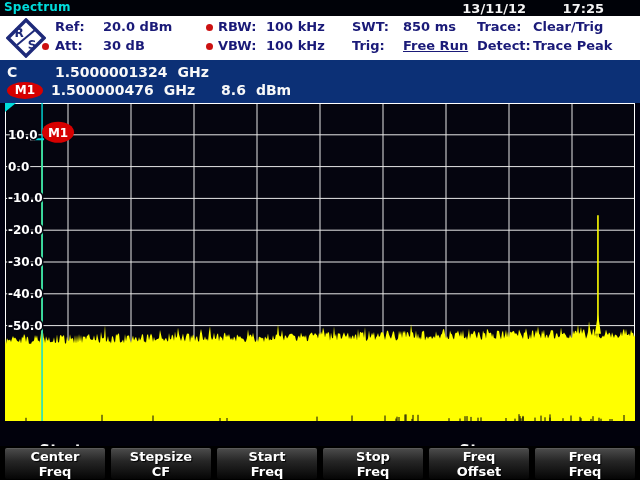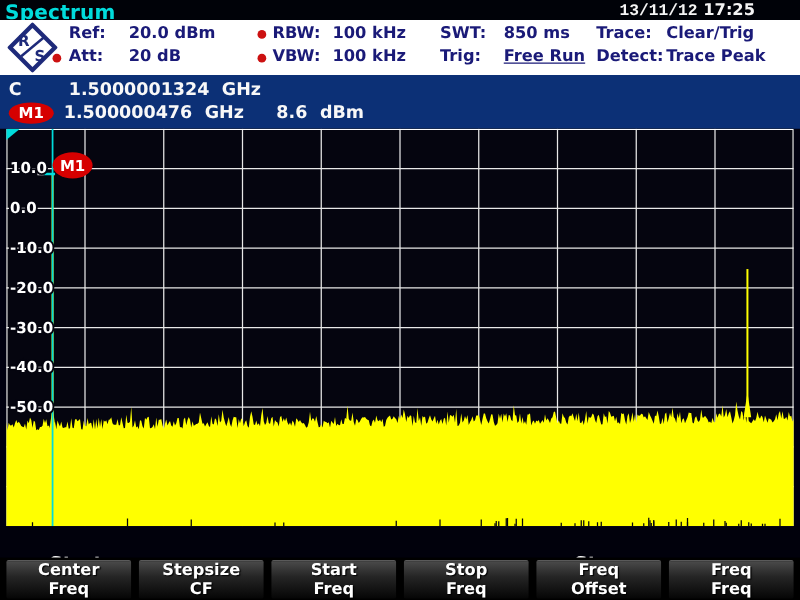--- a/index.html
+++ b/index.html
@@ -5,24 +5,24 @@
   * { margin:0; padding:0; box-sizing:border-box; }
   html,body { background:#222; }
   .screen {
     position:relative; width:640px; height:480px; overflow:hidden;
     background:#000010;
     font-family:"DejaVu Sans","Liberation Sans",sans-serif;
     font-weight:bold;
   }
   
   .titlebar { position:absolute; left:0; top:0; width:640px; height:16px; background:#000208; }
-  .titlebar .title { position:absolute; left:4px; top:0px; font-size:16px; color:#00dcdc; letter-spacing:0.2px; }
+  .titlebar .title { position:absolute; left:4px; top:0px; font-size:12px; color:#00dcdc; letter-spacing:0.2px; }
   .titlebar .clock { position:absolute; right:36px; top:1px; font-size:13px; color:#f4f4f4; }
-  .titlebar .clock span { margin-left:0; }
-  .titlebar .clock span:first-child { margin-left:12px;font-family:Liberation Mono, monospace; }
+  .titlebar .clock span { margin-left:32px; }
+  .titlebar .clock span:first-child { margin-left:12px; }
   
   .settings { position:absolute; left:0; top:16px; width:640px; height:44px; background:#ffffff; color:#1a1a78; font-size:13px; }
   .settings .cell { position:absolute; height:16px; line-height:16px; white-space:pre; }
   .row1 { top:3px; } .row2 { top:22px; }
   .bullet { position:absolute; width:7px; height:7px; border-radius:50%; background:#cc1111; }
   .logo { position:absolute; left:6px; top:2px; }
   
   .markerband { position:absolute; left:0; top:60px; width:640px; height:43px; background:#0c3076; color:#f8f8f8; font-size:14px; }
   .mrow { position:absolute; left:7px; display:flex; align-items:center; height:18px; white-space:pre; }
   .mrow.c  { top:3px; }
@@ -70,21 +70,21 @@
       <text x="26" y="31" font-size="12" font-weight="bold" fill="#1e2a7a" font-family="DejaVu Sans, sans-serif" text-anchor="middle">S</text>
     </svg>
 
     <span class="bullet" style="left:42px; top:27px;"></span>
     <span class="bullet" style="left:206px; top:8px;"></span>
     <span class="bullet" style="left:206px; top:27px;"></span>
 
     <span class="cell row1" style="left:55px;">Ref:</span>
     <span class="cell row1" style="left:103px;">20.0 dBm</span>
     <span class="cell row2" style="left:55px;">Att:</span>
-    <span class="cell row2" style="left:103px;">20 dB</span>
+    <span class="cell row2" style="left:103px;">30 dB</span>
 
     <span class="cell row1" style="left:218px;">RBW:</span>
     <span class="cell row1" style="left:266px;">100 kHz</span>
     <span class="cell row2" style="left:218px;">VBW:</span>
     <span class="cell row2" style="left:266px;">100 kHz</span>
 
     <span class="cell row1" style="left:352px;text-align:center;">SWT:</span>
     <span class="cell row1" style="left:403px;">850 ms</span>
     <span class="cell row2" style="left:352px;">Trig:</span>
     <span class="cell row2" style="left:403px;text-decoration:underline;">Free Run</span>

